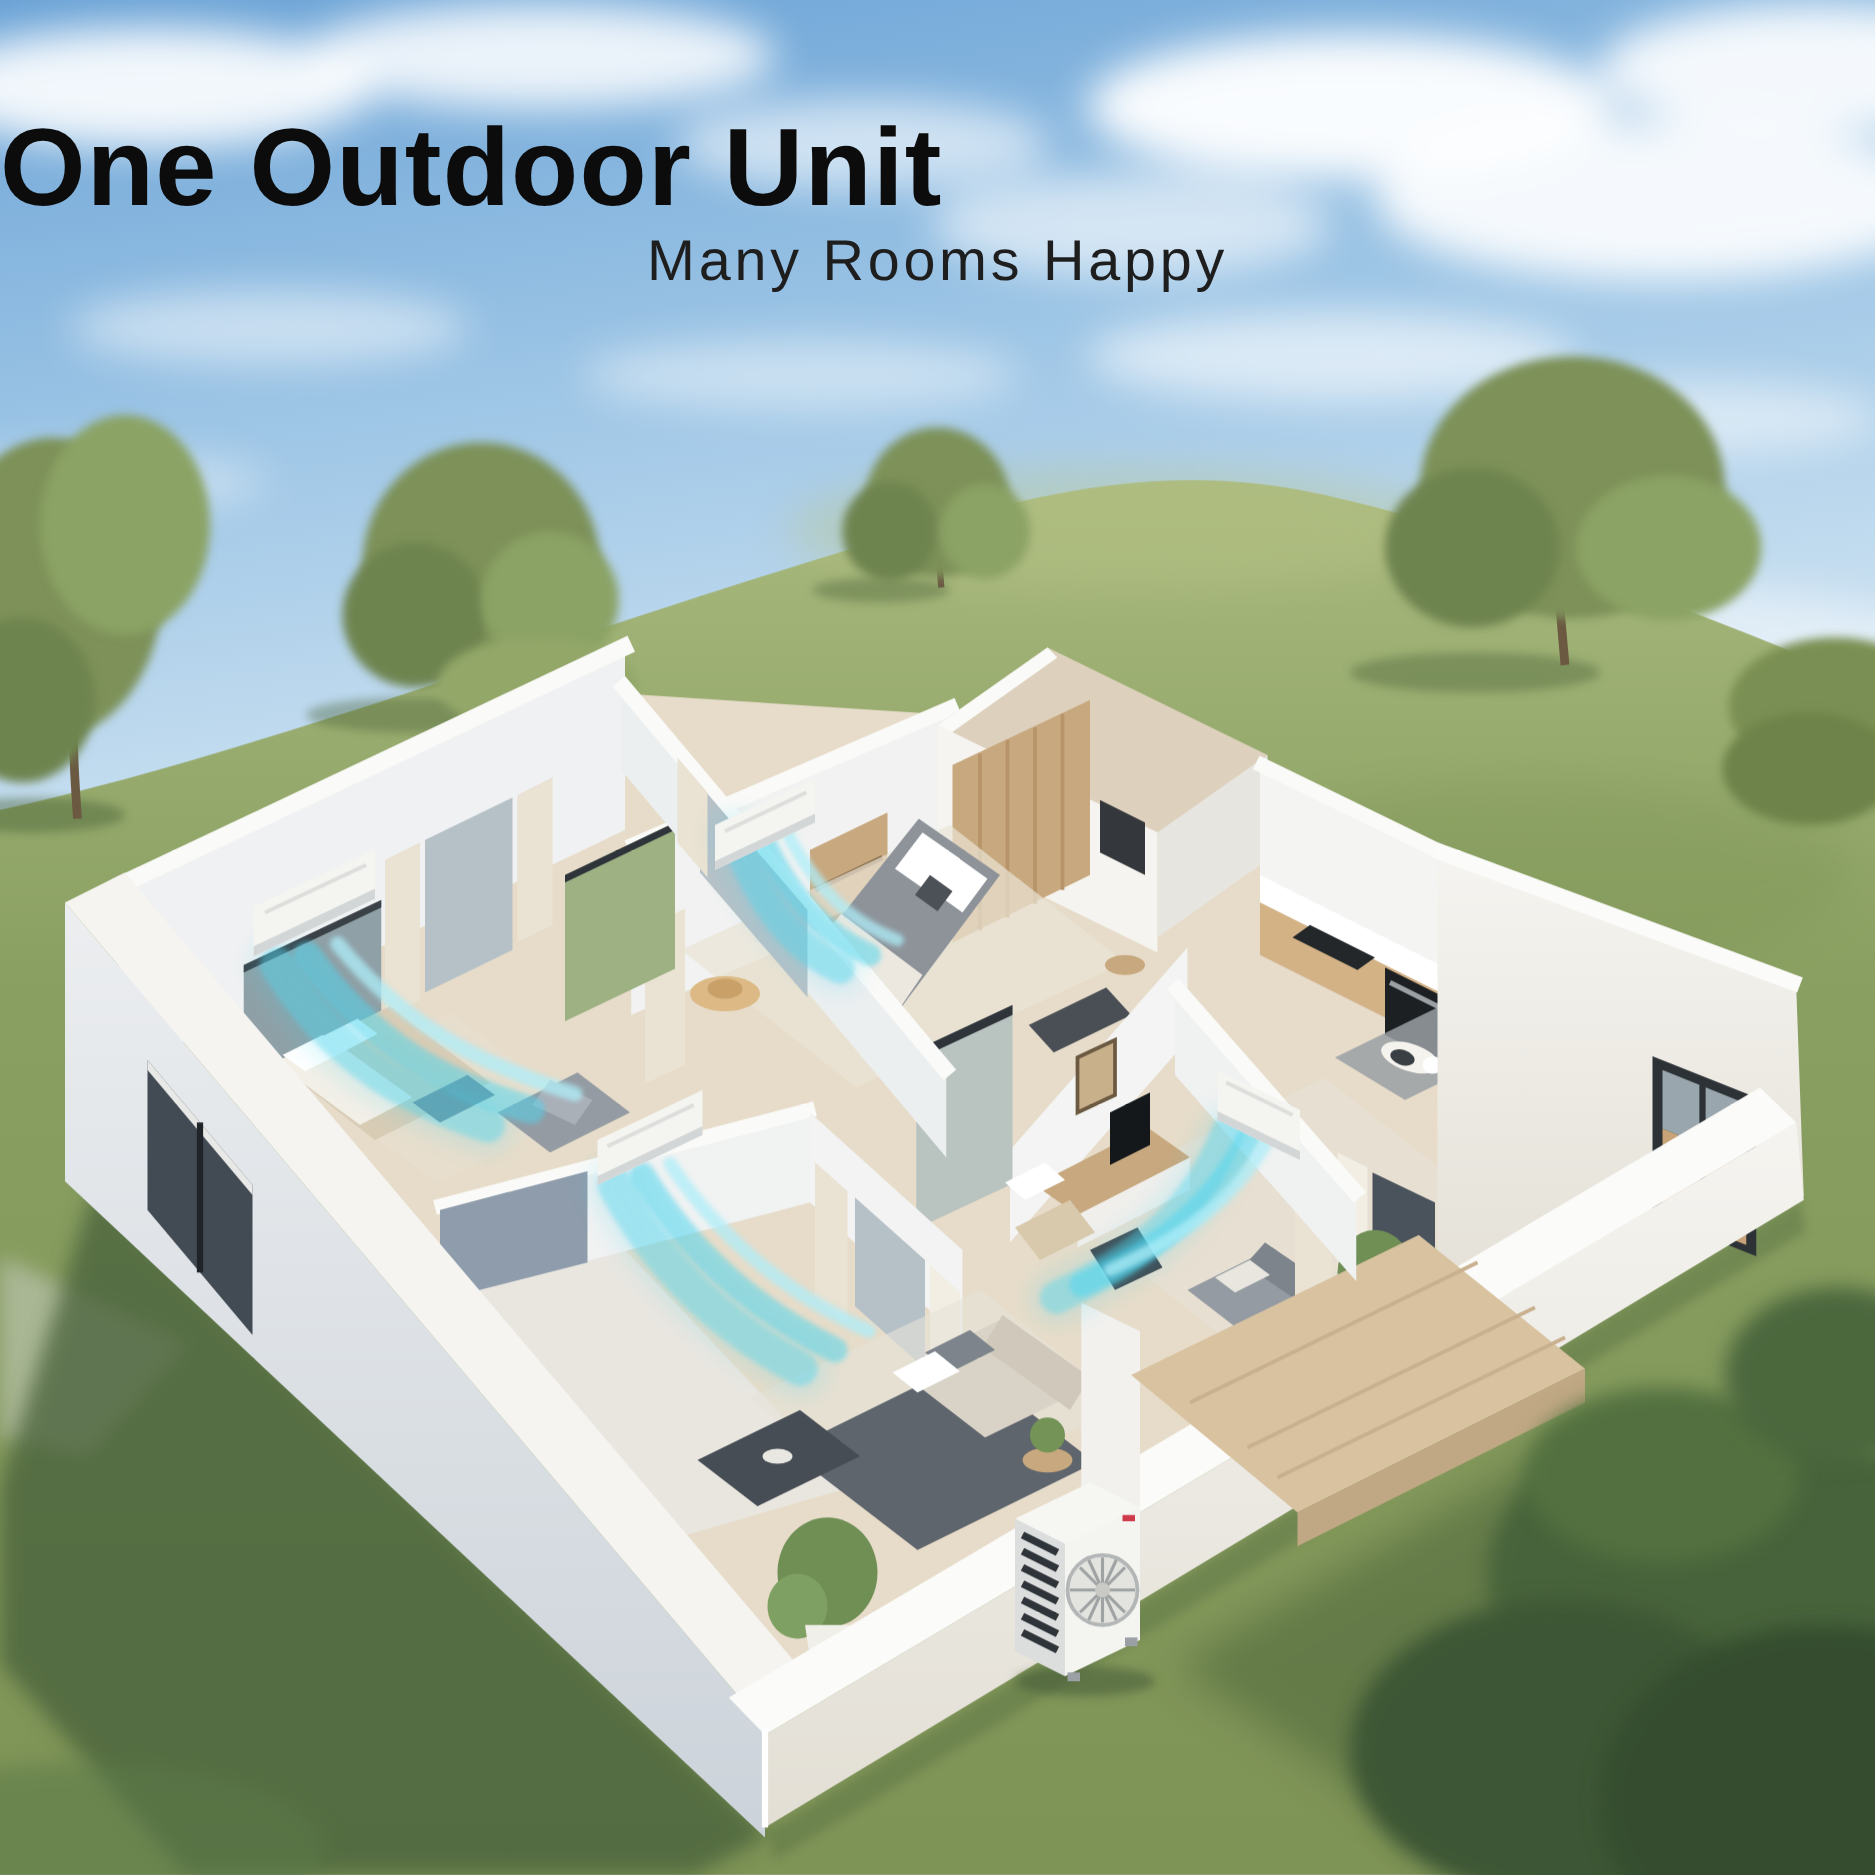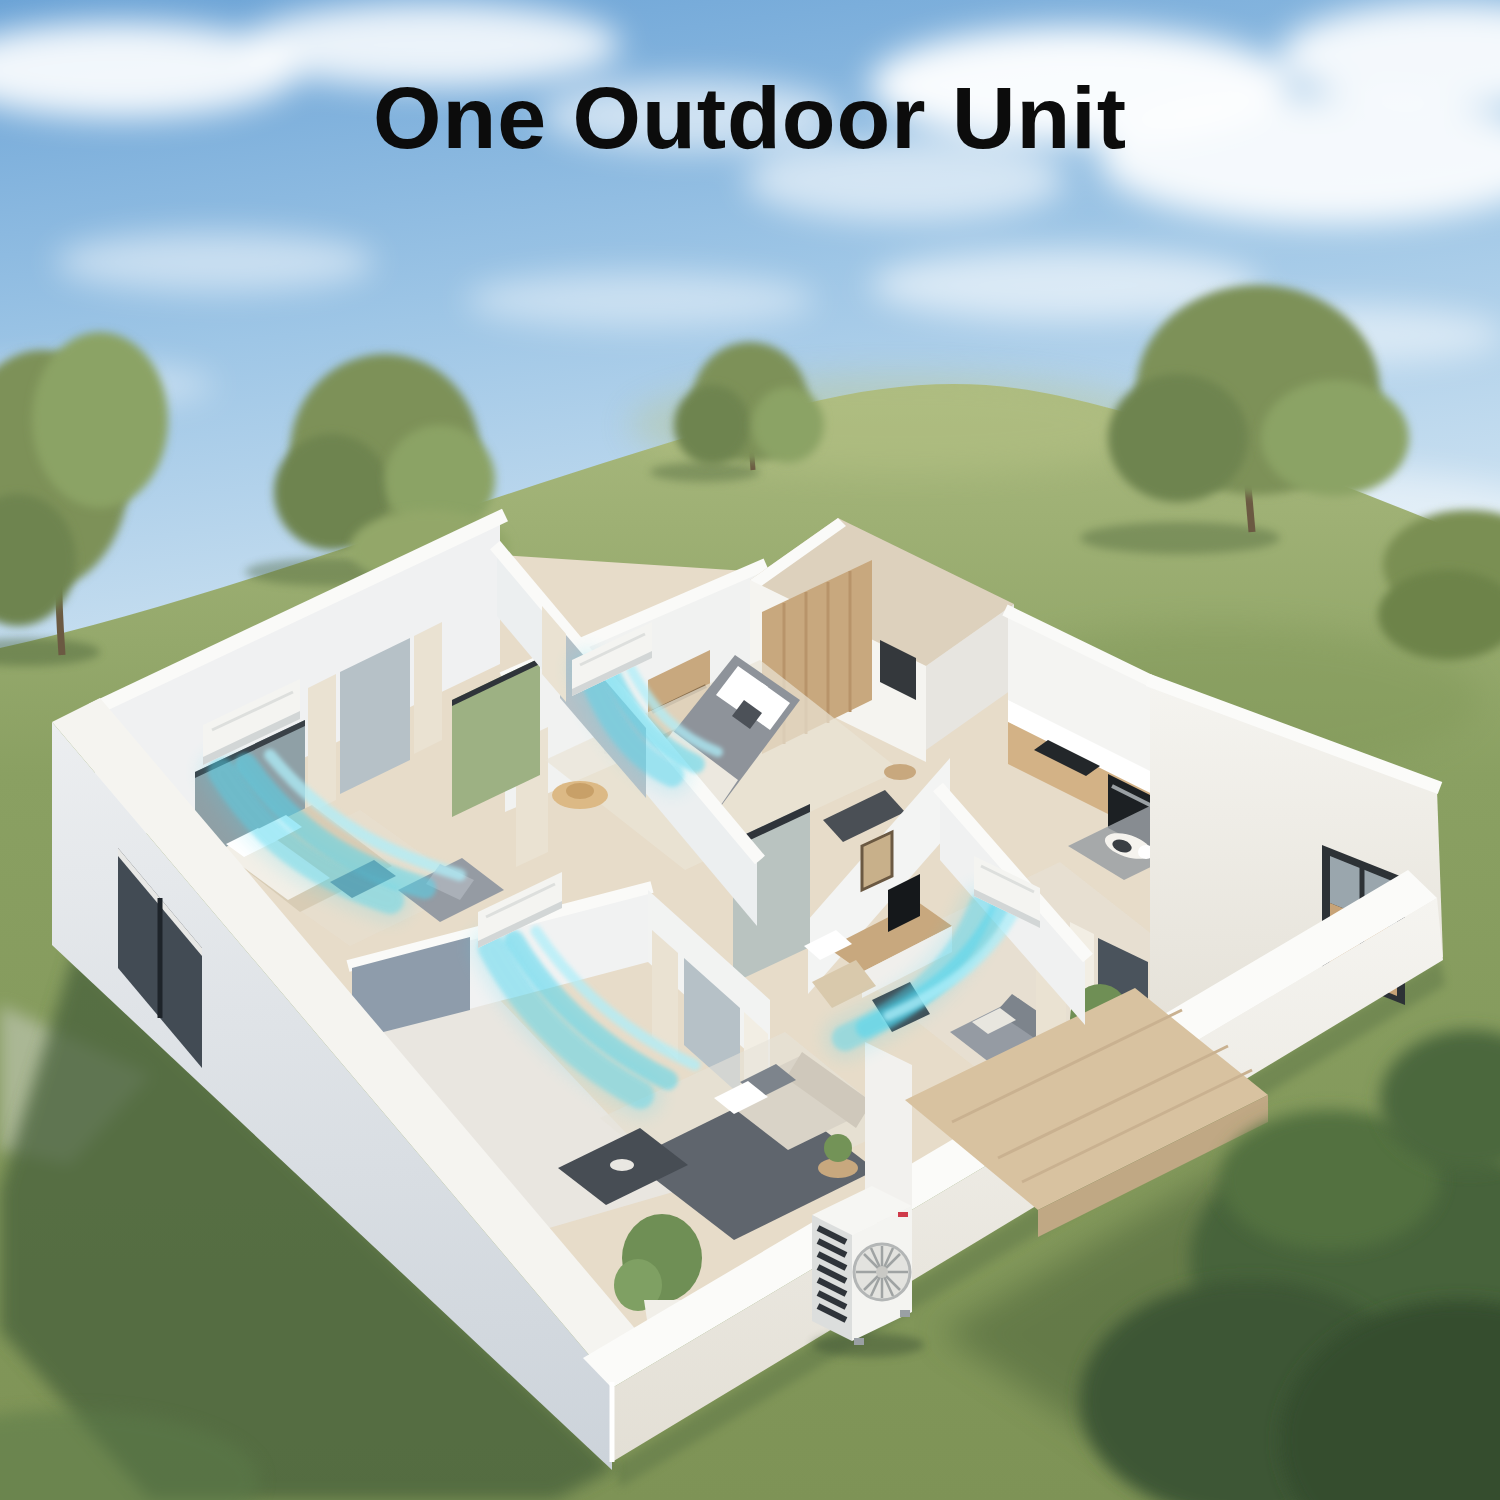--- a/index.html
+++ b/index.html
@@ -3,21 +3,21 @@
 <meta charset="utf-8">
 <style>
   html,body{margin:0;padding:0;background:#ffffff;}
   .stage{
     position:relative;width:1500px;height:1500px;overflow:hidden;
     font-family:"Liberation Sans", sans-serif;
     background:var(--sky-horizon,#dcebf5);
   }
   .scene-svg{position:absolute;left:0;top:0;display:block;}
   .headline{
-    position:absolute;top:72px;left:0;width:100%;text-align:center;
+    position:absolute;top:88px;left:0;width:100%;
     font-size:88px;font-weight:800;letter-spacing:1px;line-height:1.05;
     color:var(--title-text,#0c0c0c);
   }
   .subhead{
     position:absolute;top:181px;left:0;width:100%;text-align:center;
     font-size:46px;font-weight:400;letter-spacing:3px;
     color:var(--subtitle-text,#1e1e1e);
   }
 </style>
 </head>
@@ -419,14 +419,15 @@
     <ellipse cx="1250" cy="1400" rx="170" ry="120" fill="#3d5734" filter="url(#b8)"></ellipse>
     <ellipse cx="1460" cy="1440" rx="180" ry="140" fill="#354d2e" filter="url(#b8)"></ellipse>
     <ellipse cx="1330" cy="1180" rx="110" ry="70" fill="#52713f" filter="url(#b8)"></ellipse>
     <ellipse cx="1470" cy="1100" rx="90" ry="70" fill="#4c683c" filter="url(#b8)"></ellipse>
     <ellipse cx="60" cy="1470" rx="180" ry="70" fill="#5471414" opacity="0"></ellipse>
     <ellipse cx="70" cy="1480" rx="190" ry="70" fill="#5c7a48" opacity="0.55" filter="url(#b8)"></ellipse>
   </g>
 </svg>
 
 <div class="headline">One Outdoor Unit</div>
+<div class="subhead">Many Rooms Happy</div>
 
 </div>
 
 </body></html>

